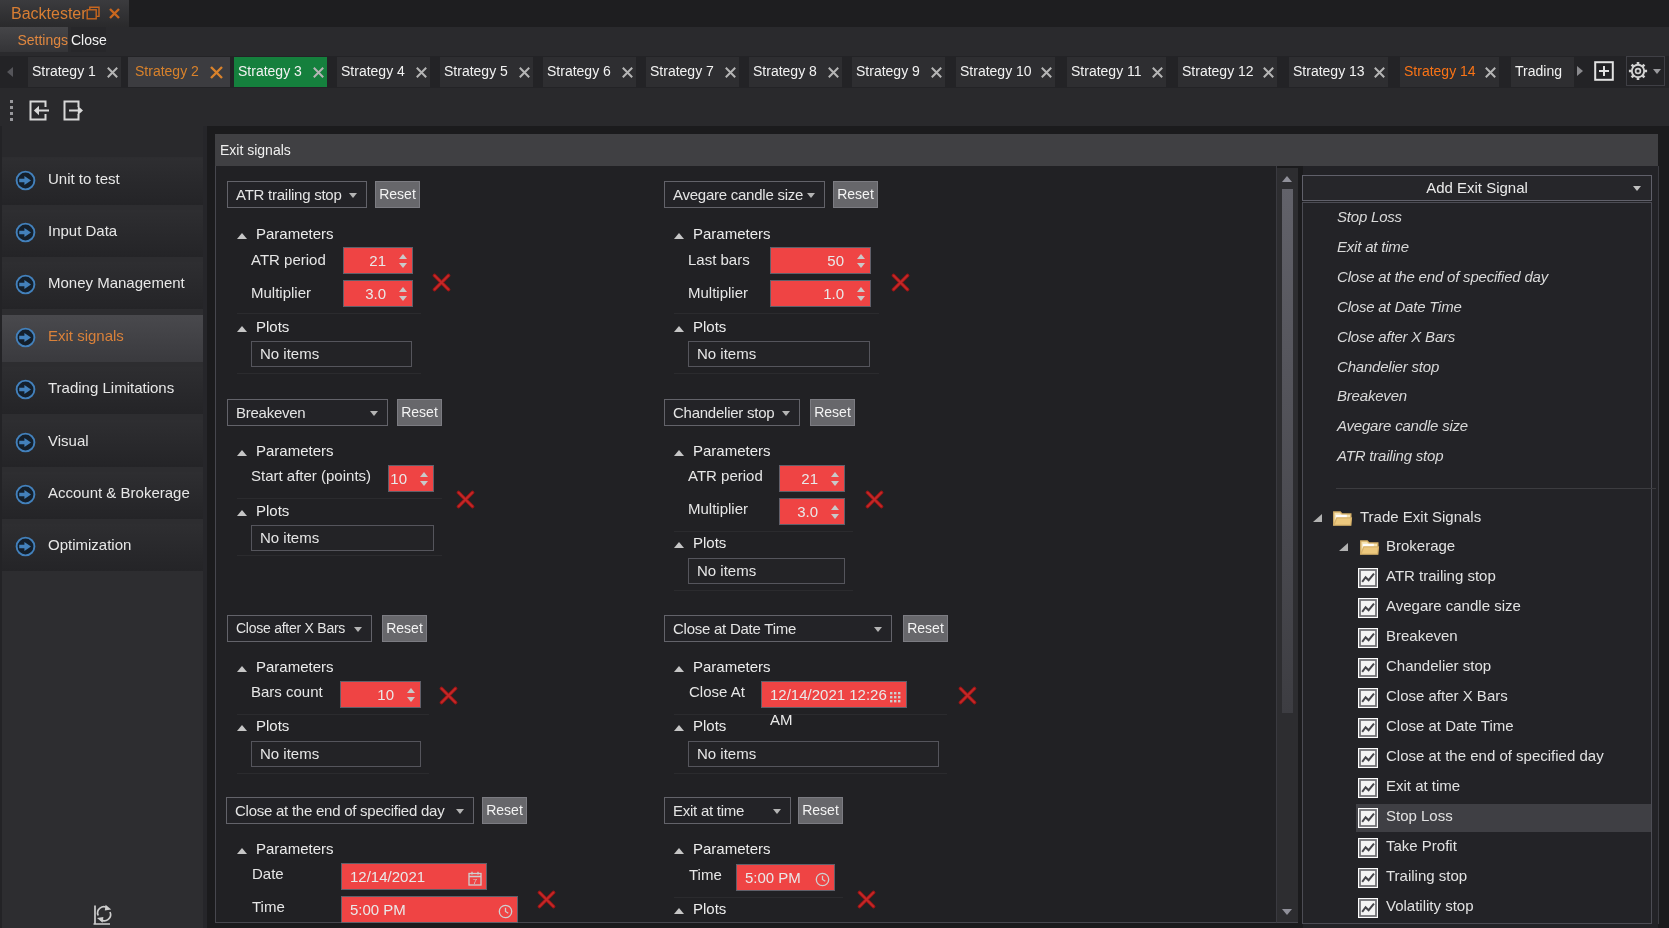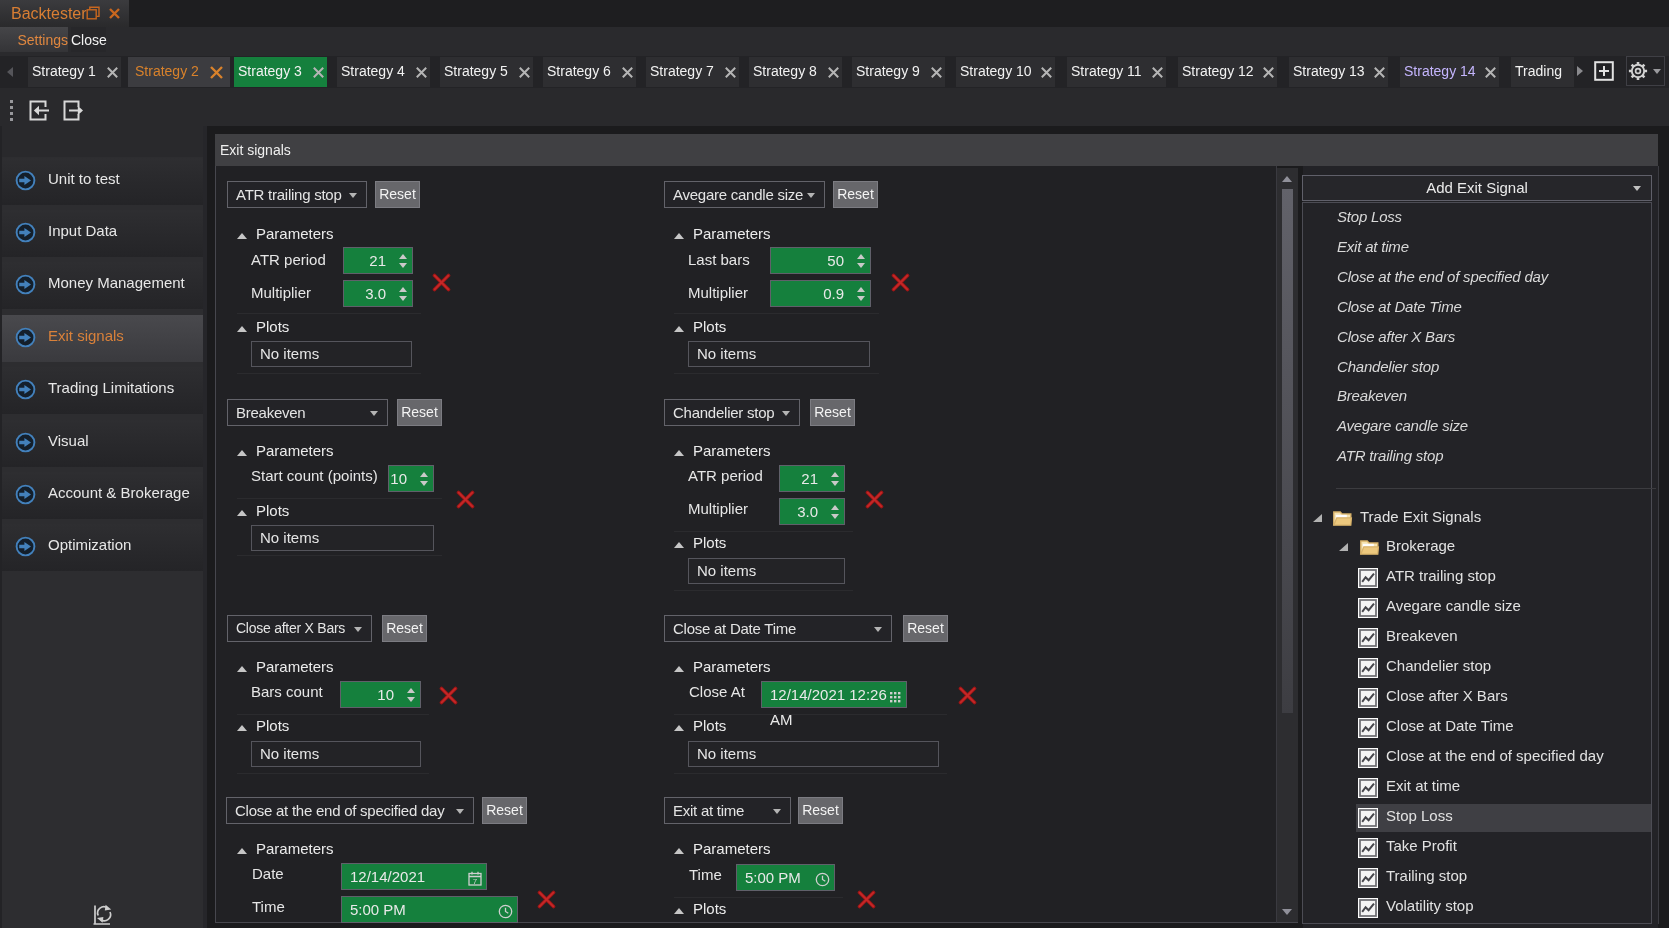--- a/index.html
+++ b/index.html
@@ -8,21 +8,21 @@
 .combo { position:absolute; height:27px; background:#232327; border:1px solid #63636a;
   color:#e4e4e4; line-height:25px; padding-left:8px; white-space:nowrap; overflow:hidden; letter-spacing:-0.25px; }
 .ca { position:absolute; right:9px; top:11px; width:0; height:0;
   border-left:4.5px solid transparent; border-right:4.5px solid transparent; border-top:5px solid #b4b4b4; }
 .rst { position:absolute; width:45px; height:27px; background:#67676b; border:1px solid #7c7c82;
   color:#f3f3f3; font-size:14px; text-align:center; line-height:25px; }
 .etri { position:absolute; width:0; height:0; border-left:5.5px solid transparent;
   border-right:5.5px solid transparent; border-bottom:6.5px solid #c6c6c6; }
 .elbl { position:absolute; font-size:15px; color:#ececec; white-space:nowrap; }
 .plbl { position:absolute; font-size:15px; color:#e6e6e6; white-space:nowrap; }
-.num { position:absolute; height:27px; background:#15803d; border:1px solid #60606a;
+.num { position:absolute; height:27px; background:#ef4444; border:1px solid #60606a;
   color:#e9e9e9; font-size:15px; line-height:25px; }
 .nval { position:absolute; right:26px; top:0; }
 .sp { position:absolute; right:5px; width:0; height:0; border-left:4.5px solid transparent; border-right:4.5px solid transparent; }
 .su { top:5.5px; border-bottom:5.5px solid #c9c9c9; }
 .sd { bottom:5.5px; border-top:5.5px solid #c9c9c9; }
 .ti { padding-left:8px; }
 .ticon { position:absolute; right:4px; top:4px; }
 .rx { position:absolute; }
 .noi { position:absolute; height:26px; border:1px solid #55555c; background:#232326;
   color:#e6e6e6; font-size:15px; line-height:24px; padding-left:8px; }
@@ -116,21 +116,21 @@
 <div class="strtab" style="left:1178px;width:99px;background:#2e2e31;color:#f2f2f2">Strategy 12<span class="xr">
       <svg width="13" height="13" viewBox="0 0 13 13">
         <path d="M1.8,1.8 L11.2,11.2 M11.2,1.8 L1.8,11.2" stroke="#b5b5b5" stroke-width="2.0" stroke-linecap="butt"></path>
       </svg>
     </span></div>
 <div class="strtab" style="left:1289px;width:99px;background:#2e2e31;color:#f2f2f2">Strategy 13<span class="xr">
       <svg width="13" height="13" viewBox="0 0 13 13">
         <path d="M1.8,1.8 L11.2,11.2 M11.2,1.8 L1.8,11.2" stroke="#b5b5b5" stroke-width="2.0" stroke-linecap="butt"></path>
       </svg>
     </span></div>
-<div class="strtab" style="left:1400px;width:99px;background:#2e2e31;color:#c4b5fd">Strategy 14<span class="xr">
+<div class="strtab" style="left:1400px;width:99px;background:#2e2e31;color:#f97316">Strategy 14<span class="xr">
       <svg width="13" height="13" viewBox="0 0 13 13">
         <path d="M1.8,1.8 L11.2,11.2 M11.2,1.8 L1.8,11.2" stroke="#b5b5b5" stroke-width="2.0" stroke-linecap="butt"></path>
       </svg>
     </span></div>
 <div class="strtab" style="left:1511px;width:63px">Trading</div>
 <div class="abs" style="left:1577px;top:66px;width:0;height:0;border-top:5px solid transparent;border-bottom:5px solid transparent;border-left:6px solid #8a8a8e"></div>
 <div class="abs" style="left:1594px;top:61px">
     <svg width="20" height="20" viewBox="0 0 20 20">
       <rect x="1.2" y="1.2" width="17.6" height="17.6" fill="none" stroke="#e2e2e2" stroke-width="2"></rect>
       <path d="M10,5 V15 M5,10 H15" stroke="#e2e2e2" stroke-width="2"></path>
@@ -297,38 +297,38 @@
 <div class="etri" style="left:674px;top:233px"></div>
 <div class="elbl" style="left:693px;top:225px">Parameters</div>
 <div class="plbl" style="left:688px;top:251px">Last bars</div>
 <div class="num" style="left:770px;top:247px;width:101px">
     <span class="nval">50</span>
     <span class="sp su"></span>
     <span class="sp sd"></span>
   </div>
 <div class="plbl" style="left:688px;top:284px">Multiplier</div>
 <div class="num" style="left:770px;top:280px;width:101px">
-    <span class="nval">0.9</span>
+    <span class="nval">1.0</span>
     <span class="sp su"></span>
     <span class="sp sd"></span>
   </div>
 <div class="rx" style="left:891px;top:273px">
     <svg width="19" height="19" viewBox="0 0 19 19">
       <path d="M2.5,2.5 L16.5,16.5 M16.5,2.5 L2.5,16.5" stroke="#9e1616" stroke-width="3.6" stroke-linecap="round"></path>
       <path d="M2.7,2.7 L16.3,16.3 M16.3,2.7 L2.7,16.3" stroke="#c52828" stroke-width="1.8" stroke-linecap="round"></path>
     </svg>
   </div>
 <div class="etri" style="left:674px;top:326px"></div>
 <div class="elbl" style="left:693px;top:318px">Plots</div>
 <div class="noi" style="left:688px;top:341px;width:182px">No items</div>
 <div class="combo" style="left:227px;top:399px;width:161px;font-size:15px">Breakeven<span class="ca"></span></div>
 <div class="rst" style="left:397px;top:399px">Reset</div>
 <div class="etri" style="left:237px;top:450px"></div>
 <div class="elbl" style="left:256px;top:442px">Parameters</div>
-<div class="plbl" style="left:251px;top:467px">Start count (points)</div>
+<div class="plbl" style="left:251px;top:467px">Start after (points)</div>
 <div class="num" style="left:388px;top:465px;width:46px">
     <span class="nval">10</span>
     <span class="sp su"></span>
     <span class="sp sd"></span>
   </div>
 <div class="rx" style="left:456px;top:490px">
     <svg width="19" height="19" viewBox="0 0 19 19">
       <path d="M2.5,2.5 L16.5,16.5 M16.5,2.5 L2.5,16.5" stroke="#9e1616" stroke-width="3.6" stroke-linecap="round"></path>
       <path d="M2.7,2.7 L16.3,16.3 M16.3,2.7 L2.7,16.3" stroke="#c52828" stroke-width="1.8" stroke-linecap="round"></path>
     </svg>

